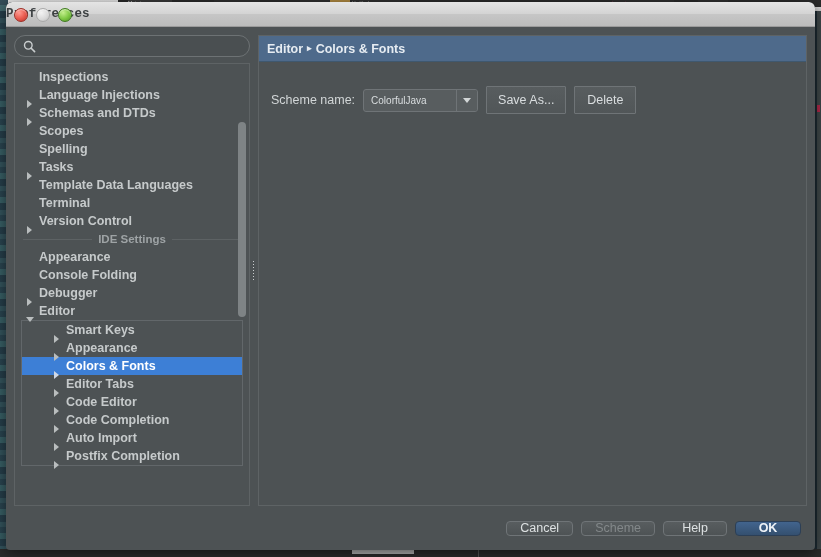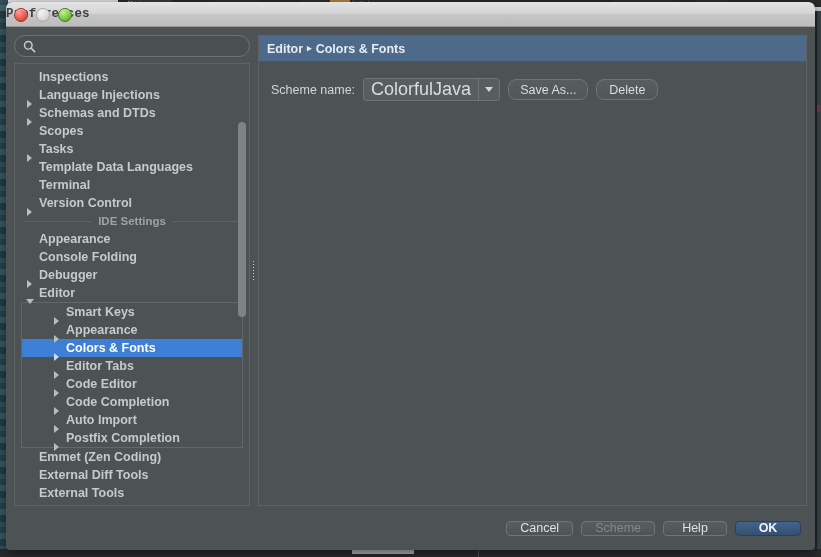--- a/index.html
+++ b/index.html
@@ -304,63 +304,63 @@
   }
   #crumb-arrow {
     display: inline-block;
     font-size: 9px;
     line-height: 1;
     transform: translateY(0px);
   }
   #scheme-row {
     display: flex;
     align-items: center;
-    padding: 16px 0 0 12px;
+    padding: 24px 0 0 12px;
     gap: 8px;
   }
   #scheme-label {
     font-size: 12.5px;
     color: #d2d6d7;
   }
   #scheme-combo {
     display: flex;
     align-items: stretch;
     height: 21px;
     border: 1px solid #6f7477;
     border-radius: 3px;
     background: #585d5f;
     overflow: hidden;
   }
   #scheme-value {
     display: flex;
     align-items: center;
     padding: 0 7px;
-    font-size: 18px;
+    font-size: 10px;
     color: #d9dddf;
     min-width: 78px;
   }
   #scheme-arrow-btn {
     width: 20px;
     border-left: 1px solid #6f7477;
     display: flex;
     align-items: center;
     justify-content: center;
     background: #585d5f;
   }
   .caret-down {
     border-left: 4px solid transparent;
     border-right: 4px solid transparent;
     border-top: 5px solid #d2d6d7;
   }
   .btn {
-    height: 21px;
+    height: 28px;
     min-width: 62px;
     padding: 0 11px;
     border: 1px solid #6f7477;
-    border-radius: 8px;
+    border-radius: 1px;
     background: linear-gradient(180deg,#585d5f 0%, #515658 100%);
     color: #d9dddf;
     font-size: 12.5px;
     font-family: "Liberation Sans", sans-serif;
     cursor: default;
     display: inline-flex;
     align-items: center;
     justify-content: center;
   }
   #content-blank { flex: 1 1 auto; }
@@ -458,20 +458,24 @@
               </div>
               <div class="tree-row lvl1">
                 <span class="tw closed"></span>
                 <span class="tree-label">Schemas and DTDs</span>
               </div>
               <div class="tree-row lvl1">
                 <span class="tw "></span>
                 <span class="tree-label">Scopes</span>
               </div>
               <div class="tree-row lvl1">
+                <span class="tw "></span>
+                <span class="tree-label">Spelling</span>
+              </div>
+              <div class="tree-row lvl1">
                 <span class="tw closed"></span>
                 <span class="tree-label">Tasks</span>
               </div>
               <div class="tree-row lvl1">
                 <span class="tw "></span>
                 <span class="tree-label">Template Data Languages</span>
               </div>
               <div class="tree-row lvl1">
                 <span class="tw "></span>
                 <span class="tree-label">Terminal</span>
@@ -535,34 +539,20 @@
               <div class="tree-row lvl2">
                 <span class="tw closed"></span>
                 <span class="tree-label">Auto Import</span>
               </div>
               <div class="tree-row lvl2">
                 <span class="tw closed"></span>
                 <span class="tree-label">Postfix Completion</span>
               </div>
             </div>
 
-          <div id="group-3">
-              <div class="tree-row lvl1">
-                <span class="tw "></span>
-                <span class="tree-label">Emmet (Zen Coding)</span>
-              </div>
-              <div class="tree-row lvl1">
-                <span class="tw "></span>
-                <span class="tree-label">External Diff Tools</span>
-              </div>
-              <div class="tree-row lvl1">
-                <span class="tw "></span>
-                <span class="tree-label">External Tools</span>
-              </div>
-            </div>
 
         </div>
         <div id="tree-scrollbar"></div>
       </div>
     </div>
 
     <div id="splitter">
       <div id="splitter-grip"></div>
     </div>
 

